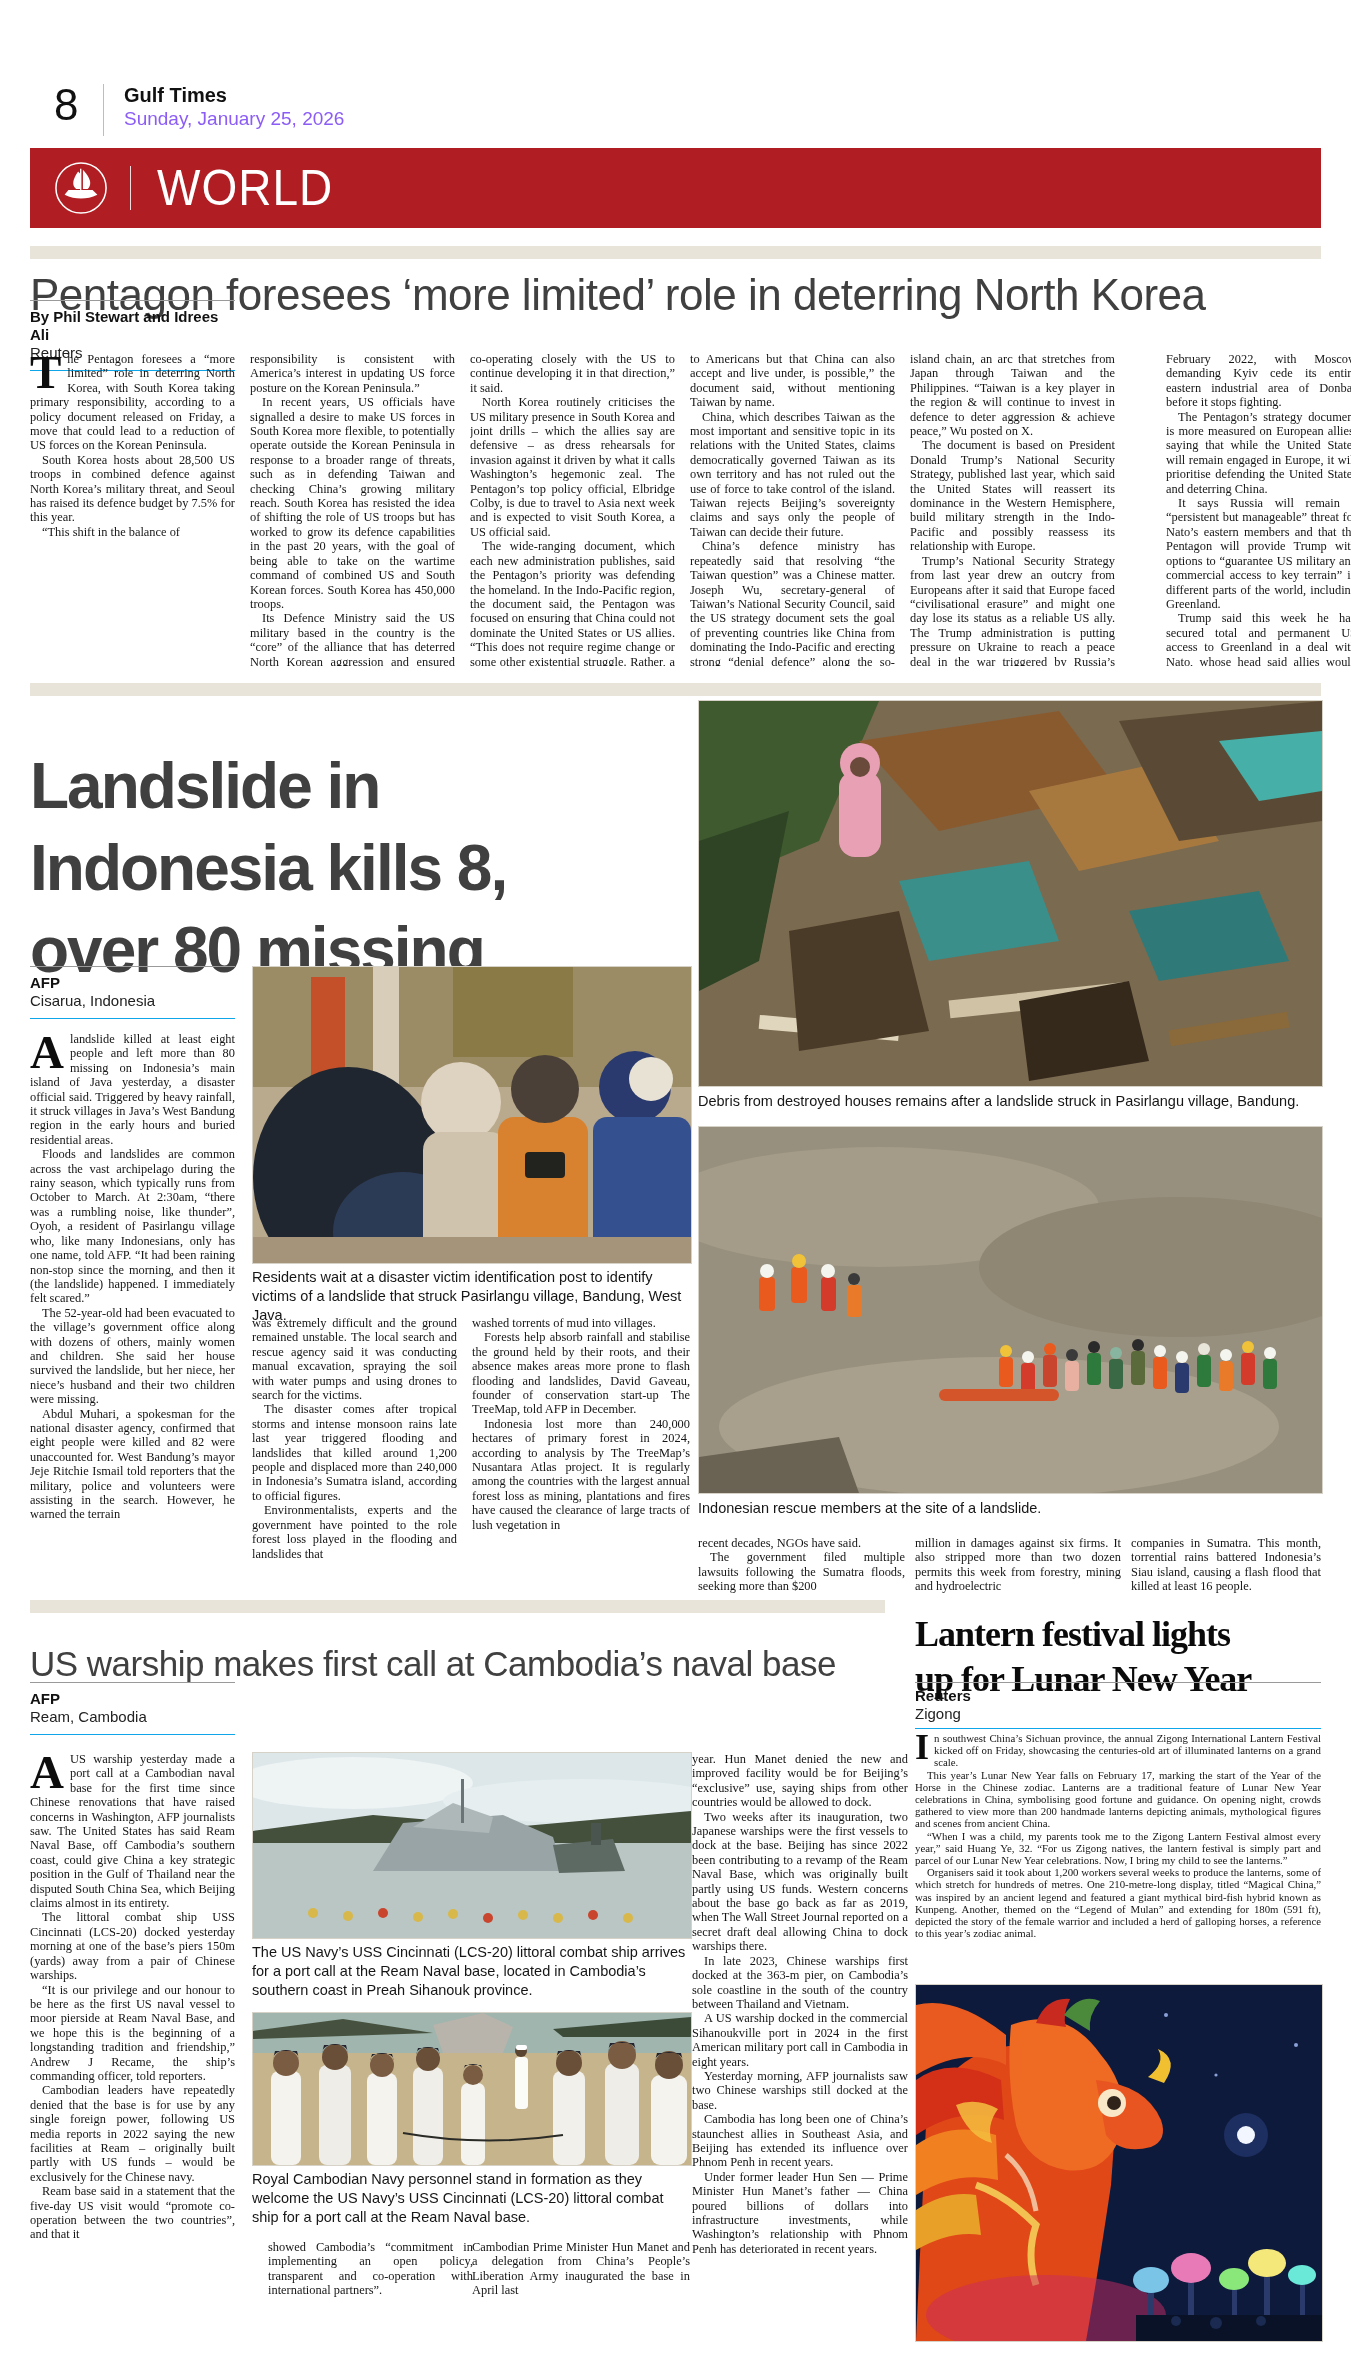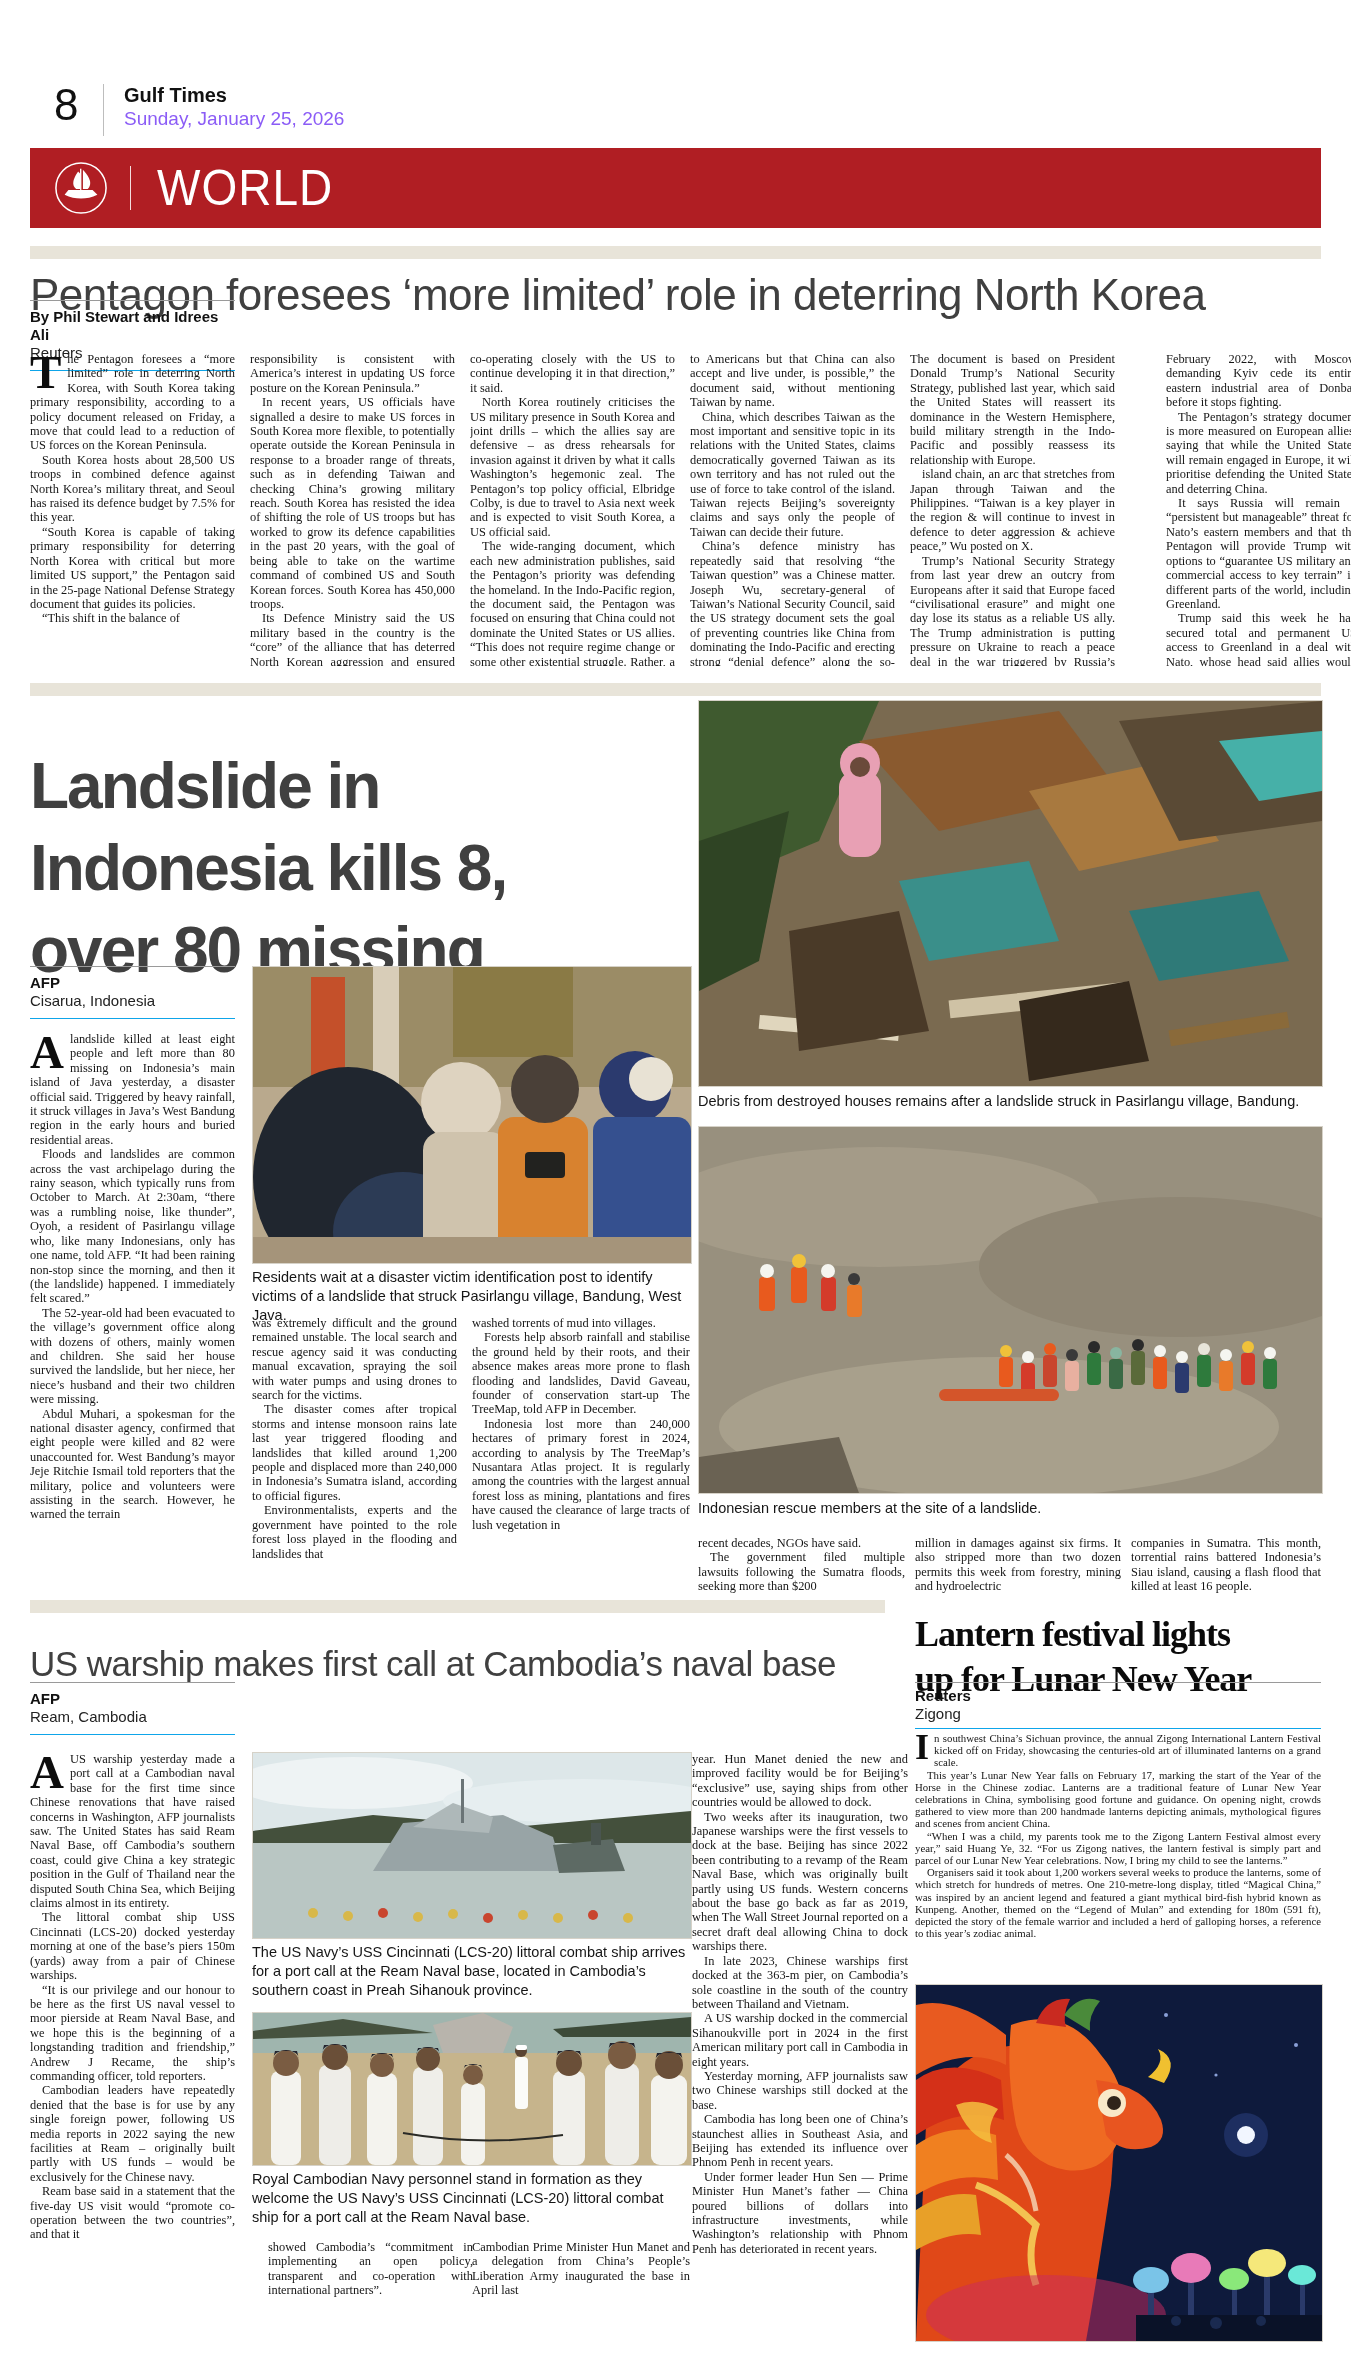--- a/index.html
+++ b/index.html
@@ -76,41 +76,40 @@
   <div class="bar" style="left:30px;top:246px;width:1291px;"></div>
 
   <h1 class="headline h-pentagon">Pentagon foresees ‘more limited’ role in deterring North Korea</h1>
   <div class="byline" style="left:30px;top:300px;width:205px;">
     <div class="b1">By Phil Stewart and Idrees Ali</div>
     <div class="b2">Reuters</div>
   </div>
   <div class="col dc" style="left:30px;top:352px;width:205px;height:314px;">
       <p>The Pentagon foresees a “more limited” role in deterring North Korea, with South Korea taking primary responsibility, according to a policy document released on Friday, a move that could lead to a reduction of US forces on the Korean Peninsula.</p>
       <p>South Korea hosts about 28,500 US troops in combined defence against North Korea’s military threat, and Seoul has raised its defence budget by 7.5% for this year.</p>
-      <p>“South Korea is capable of taking primary responsibility for deterring North Korea with critical but more limited US support,” the Pentagon said in the 25-page National Defense Strategy document that guides its policies.</p>
       <p>“This shift in the balance of</p>
     </div>
   <div class="col" style="left:250px;top:352px;width:205px;height:314px;">
       <p>responsibility is consistent with America’s interest in updating US force posture on the Korean Peninsula.”</p>
       <p>In recent years, US officials have signalled a desire to make US forces in South Korea more flexible, to potentially operate outside the Korean Peninsula in response to a broader range of threats, such as in defending Taiwan and checking China’s growing military reach. South Korea has resisted the idea of shifting the role of US troops but has worked to grow its defence capabilities in the past 20 years, with the goal of being able to take on the wartime command of combined US and South Korean forces. South Korea has 450,000 troops.</p>
       <p>Its Defence Ministry said the US military based in the country is the “core” of the alliance that has deterred North Korean aggression and ensured peace on the peninsula and the region. “We will be</p>
     </div>
   <div class="col" style="left:470px;top:352px;width:205px;height:314px;">
       <p>co-operating closely with the US to continue developing it in that direction,” it said.</p>
       <p>North Korea routinely criticises the US military presence in South Korea and joint drills – which the allies say are defensive – as dress rehearsals for invasion against it driven by what it calls Washington’s hegemonic zeal. The Pentagon’s top policy official, Elbridge Colby, is due to travel to Asia next week and is expected to visit South Korea, a US official said.</p>
       <p>The wide-ranging document, which each new administration publishes, said the Pentagon’s priority was defending the homeland. In the Indo-Pacific region, the document said, the Pentagon was focused on ensuring that China could not dominate the United States or US allies. “This does not require regime change or some other existential struggle. Rather, a decent peace, on terms favourable</p>
     </div>
   <div class="col" style="left:690px;top:352px;width:205px;height:314px;">
       <p>to Americans but that China can also accept and live under, is possible,” the document said, without mentioning Taiwan by name.</p>
       <p>China, which describes Taiwan as the most important and sensitive topic in its relations with the United States, claims democratically governed Taiwan as its own territory and has not ruled out the use of force to take control of the island. Taiwan rejects Beijing’s sovereignty claims and says only the people of Taiwan can decide their future.</p>
       <p>China’s defence ministry has repeatedly said that resolving “the Taiwan question” was a Chinese matter. Joseph Wu, secretary-general of Taiwan’s National Security Council, said the US strategy document sets the goal of preventing countries like China from dominating the Indo-Pacific and erecting strong “denial defence” along the so-called first</p>
     </div>
   <div class="col" style="left:910px;top:352px;width:205px;height:314px;">
+      <p>island chain, an arc that stretches from Japan through Taiwan and the Philippines. “Taiwan is a key player in the region &amp; will continue to invest in defence to deter aggression &amp; achieve peace,” Wu posted on X.</p>
       <p>The document is based on President Donald Trump’s National Security Strategy, published last year, which said the United States will reassert its dominance in the Western Hemisphere, build military strength in the Indo-Pacific and possibly reassess its relationship with Europe.</p>
-      <p>island chain, an arc that stretches from Japan through Taiwan and the Philippines. “Taiwan is a key player in the region &amp; will continue to invest in defence to deter aggression &amp; achieve peace,” Wu posted on X.</p>
       <p>Trump’s National Security Strategy from last year drew an outcry from Europeans after it said that Europe faced “civilisational erasure” and might one day lose its status as a reliable US ally. The Trump administration is putting pressure on Ukraine to reach a peace deal in the war triggered by Russia’s full-scale invasion in</p>
     </div>
   <div class="col" style="left:1130px;top:352px;width:191px;height:314px;margin-left:36px;">
       <p>February 2022, with Moscow demanding Kyiv cede its entire eastern industrial area of Donbas before it stops fighting.</p>
       <p>The Pentagon’s strategy document is more measured on European allies, saying that while the United States will remain engaged in Europe, it will prioritise defending the United States and deterring China.</p>
       <p>It says Russia will remain a “persistent but manageable” threat for Nato’s eastern members and that the Pentagon will provide Trump with options to “guarantee US military and commercial access to key terrain” in different parts of the world, including Greenland.</p>
       <p>Trump said this week he had secured total and permanent US access to Greenland in a deal with Nato, whose head said allies would have to step up their commitment to Arctic security to ward off threats from Russia and China.</p>
     </div>
 
   <div class="bar" style="left:30px;top:683px;width:1291px;"></div>

